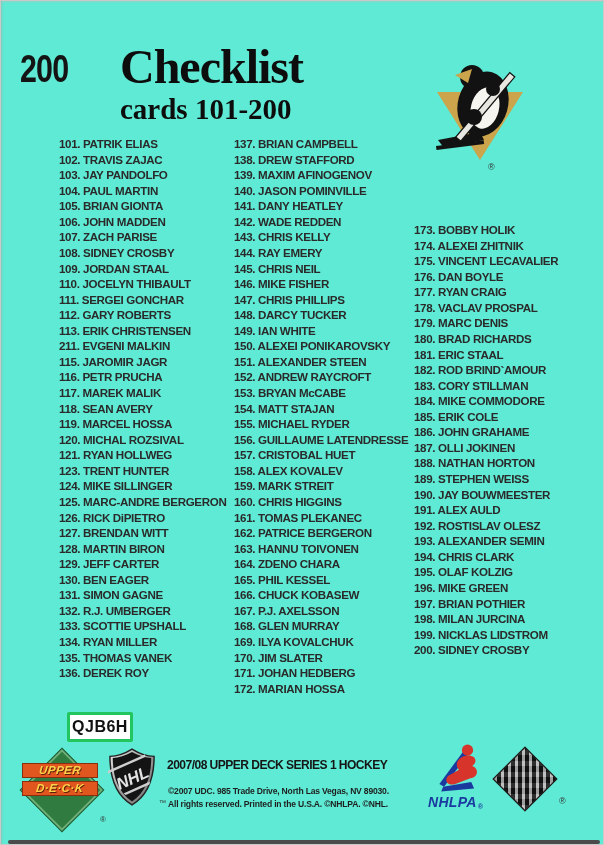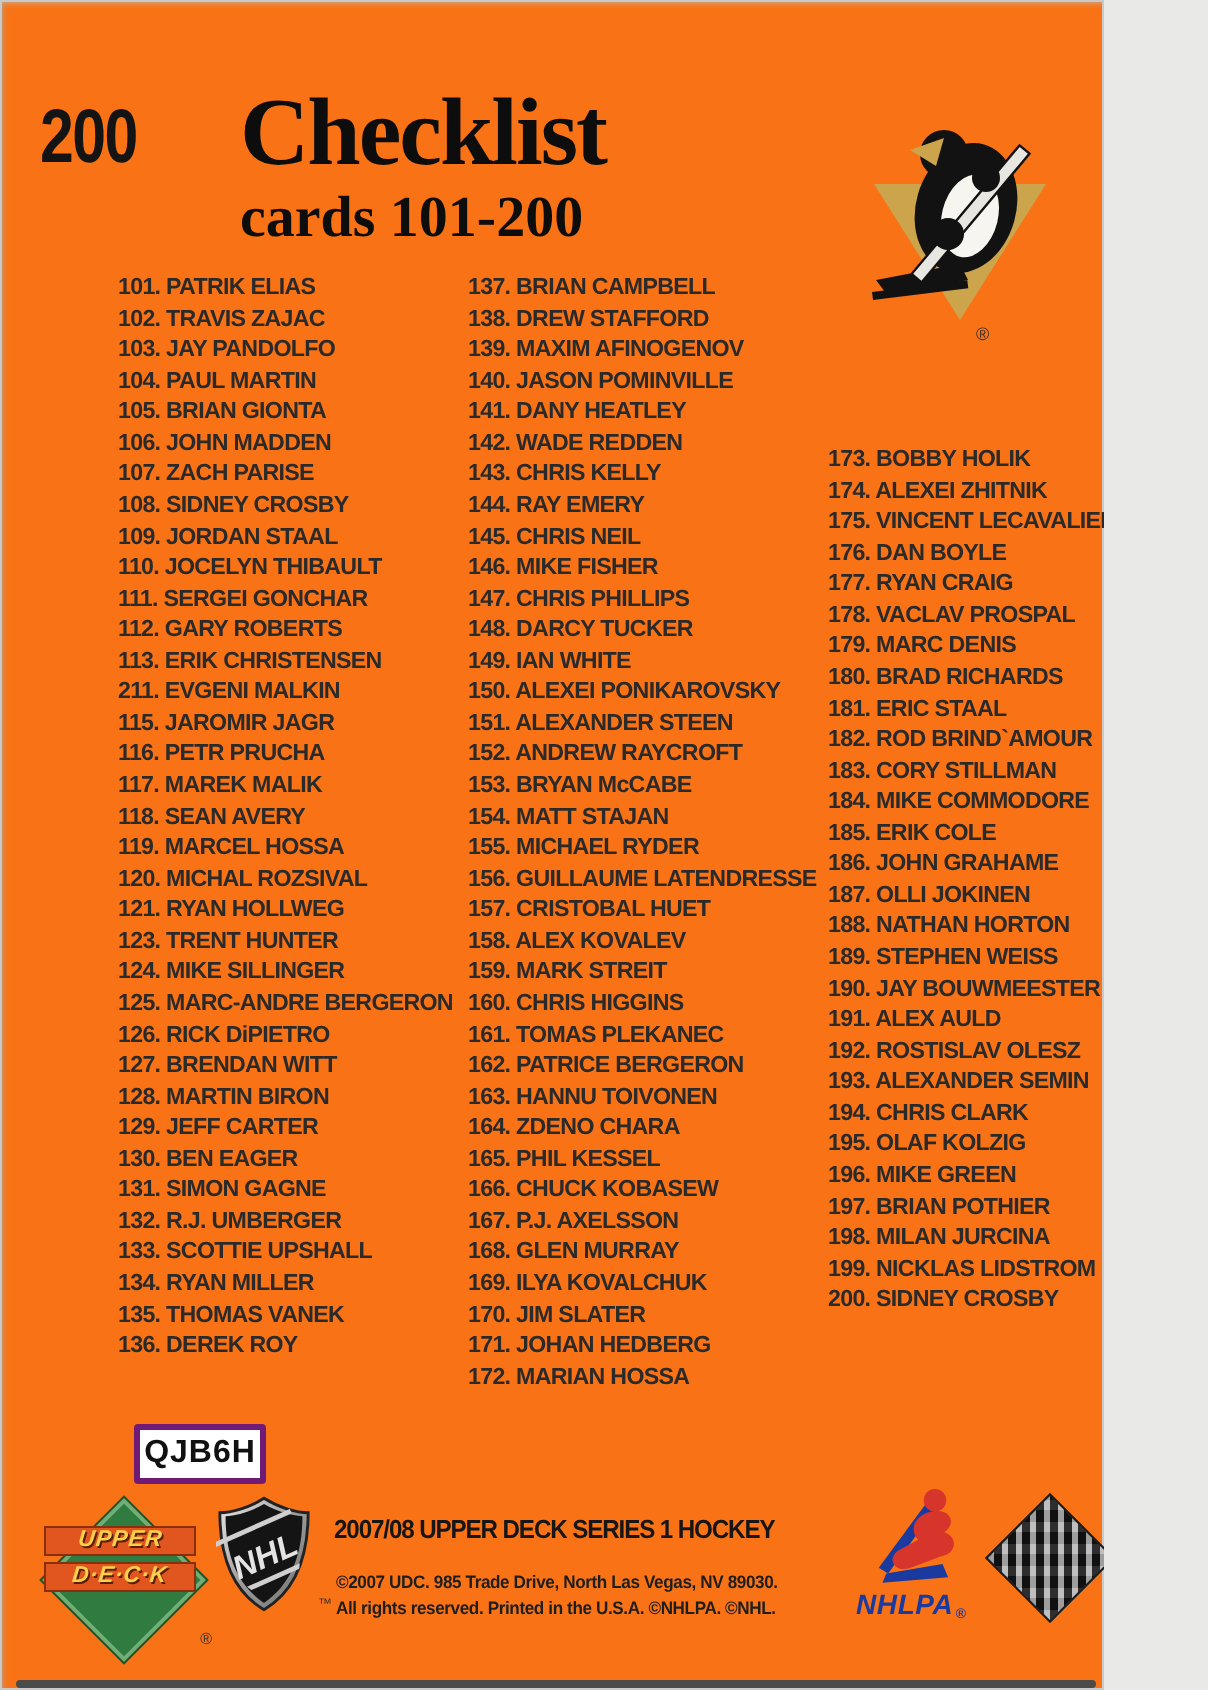--- a/index.html
+++ b/index.html
@@ -1,29 +1,29 @@
 <!DOCTYPE html>
 <html><head>
 <meta charset="utf-8">
 <style>
   html,body{margin:0;padding:0;background:#e9e9e7;}
-  .card{position:relative;width:552px;height:845px;background:#f97316;overflow:hidden;
+  .card{position:relative;width:604px;height:845px;background:#5eead4;overflow:hidden;
         font-family:"Liberation Sans",sans-serif;
         box-shadow:inset 0 0 0 1px #c9c9c7, inset 3px 0 3px -2px #a8a8a6, inset 0 3px 3px -2px #bdbdbb;}
   .card-number{position:absolute;left:20px;top:50px;font-size:38px;font-weight:700;color:#141414;
         letter-spacing:-1px;transform:scaleX(0.8);transform-origin:left top;line-height:1;}
   .title-block{position:absolute;left:120px;top:42px;width:350px;text-align:left;color:#0d0d0d;}
   .title{font-family:"Liberation Serif",serif;font-weight:700;font-size:48px;line-height:1.05;letter-spacing:-1px;}
   .subtitle{font-family:"Liberation Serif",serif;font-weight:700;font-size:29px;line-height:1;margin-top:3px;}
   .team-logo{position:absolute;left:430px;top:62px;width:100px;height:104px;}
   .team-logo .reg{position:absolute;left:58px;bottom:-6px;font-size:9px;color:#333;}
   .col{position:absolute;top:136px;font-size:11.6px;font-weight:700;line-height:15.57px;
        letter-spacing:-0.35px;color:#2a2a2a;white-space:nowrap;}
   .col1{left:59px;} .col2{left:234px;} .col3{left:414px;top:222px;}
-  .code-box{position:absolute;left:67px;top:712px;width:60px;height:24px;border:3px solid #701a75;
+  .code-box{position:absolute;left:67px;top:712px;width:60px;height:24px;border:3px solid #22c55e;
        border-radius:2px;background:#fff;display:flex;align-items:center;justify-content:center;
        font-size:16px;font-weight:700;color:#111;letter-spacing:0.5px;}
   
   .ud-logo{position:absolute;left:22px;top:746px;width:76px;height:80px;}
   .ud-diamond{position:absolute;left:11px;top:15px;width:54px;height:54px;background:#2F7B40;
        transform:rotate(45deg);border:2px solid #6FAE77;outline:1px solid #1c5429;}
   .ud-bar{position:absolute;left:0;width:76px;height:15px;background:#E0561E;border:1px solid #8a2f0e;
        box-sizing:border-box;display:flex;align-items:center;justify-content:center;}
   .ud-bar1{top:17px;} .ud-bar2{top:35px;}
   .ud-bar span{font-style:italic;font-weight:700;font-size:11.5px;color:#FFD04A;letter-spacing:0.5px;

